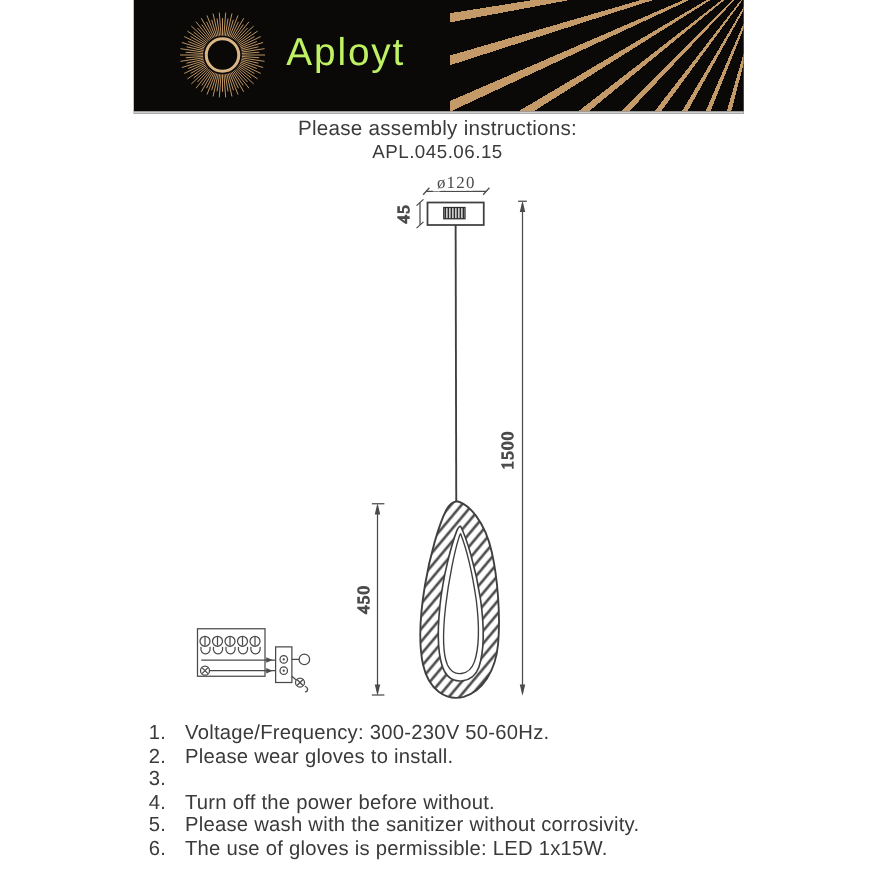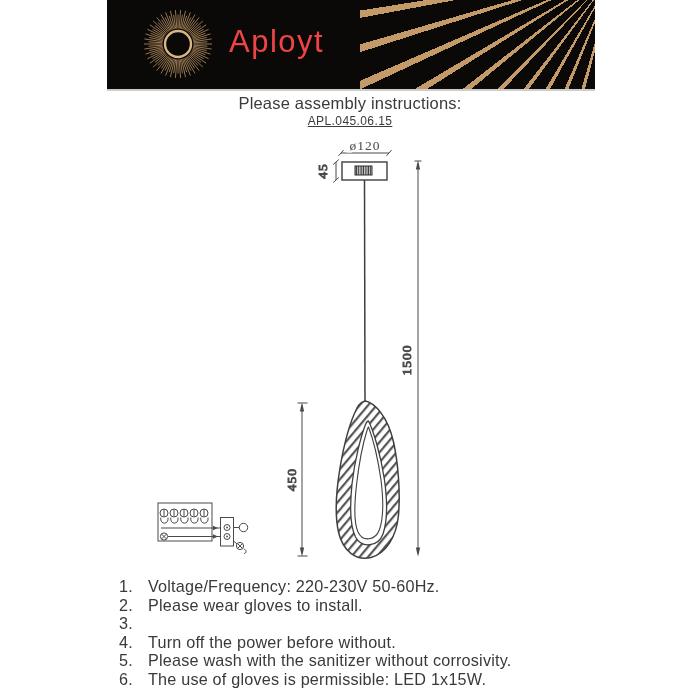--- a/index.html
+++ b/index.html
@@ -4,29 +4,29 @@
 <style>
   html,body{margin:0;padding:0;background:#ffffff;}
   .page{position:relative;width:700px;height:700px;background:#ffffff;overflow:hidden;
         font-family:"Liberation Sans",sans-serif;color:#3b3b3b;}
 
   
   .banner{position:absolute;left:107px;top:0;width:488px;height:89px;
           background:#0b0907;overflow:hidden;border-bottom:2px solid #cdcdcd;}
   .logo-burst{position:absolute;left:21px;top:5px;width:100px;height:78px;}
   .brand{position:absolute;left:122px;top:24px;font-size:31px;font-weight:400;
-         letter-spacing:1.5px;color:#ef4444;}
+         letter-spacing:1.5px;color:#bef264;}
   .corner-rays{position:absolute;top:0;right:0;width:235px;height:89px;
     background:repeating-conic-gradient(from 173deg at 256px -30px,
       #c49a69 0deg 1.6deg, rgba(0,0,0,0) 1.6deg 7.2deg);}
 
   
   .title-block{position:absolute;left:0;top:94px;width:700px;text-align:center;}
   .title-line{font-size:16.5px;letter-spacing:.2px;line-height:18px;}
-  .model-line{font-size:12px;letter-spacing:.4px;line-height:17px;margin-top:1px;text-decoration:underline;}
+  .model-line{font-size:15px;letter-spacing:.4px;line-height:17px;margin-top:1px;}
 
   
   .drawing{position:absolute;left:0;top:0;width:700px;height:700px;pointer-events:none;}
   .drawing text{font-family:"Liberation Serif",serif;font-size:13.5px;fill:#4a4a4a;letter-spacing:1px;}
 
   
   .instructions{position:absolute;left:119px;top:577px;width:500px;}
   .instr-row{display:flex;font-size:16.2px;line-height:18.6px;letter-spacing:.2px;color:#3a3a3a;}
   .instr-num{flex:0 0 29px;}
 </style>
@@ -239,21 +239,21 @@
         <line x1="237.6" y1="543.6" x2="242.4" y2="548.4"></line>
         <line x1="242.4" y1="543.6" x2="237.6" y2="548.4"></line>
         <path d="M243.8 549 c3.2,1 2.8,4.2 0.2,4.6"></path>
       </g>
     </g>
   </svg>
 
   <div class="instructions">
     <div class="instr-row">
       <span class="instr-num">1.</span>
-      <span>Voltage/Frequency: 220-230V 50-60Hz.</span>
+      <span>Voltage/Frequency: 300-230V 50-60Hz.</span>
     </div>
     <div class="instr-row">
       <span class="instr-num">2.</span>
       <span>Please wear gloves to install.</span>
     </div>
     <div class="instr-row">
       <span class="instr-num">3.</span>
     </div>
     <div class="instr-row">
       <span class="instr-num">4.</span>

